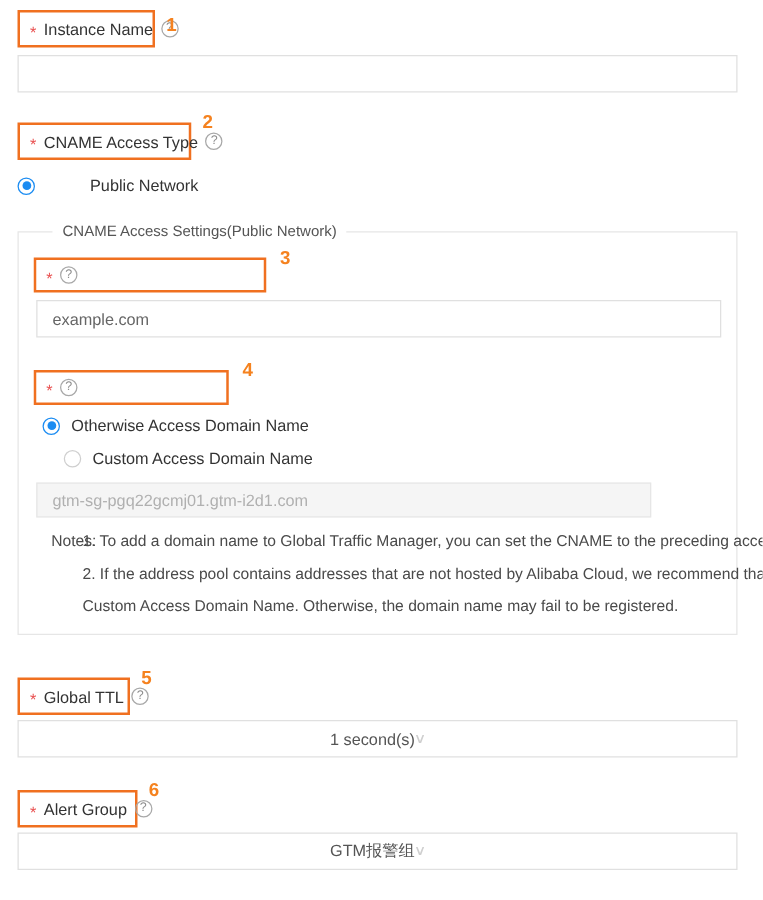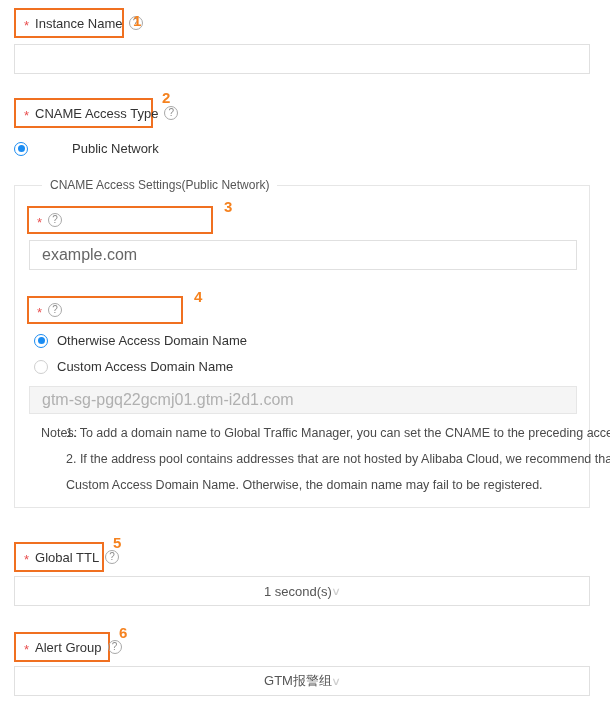--- a/index.html
+++ b/index.html
@@ -69,21 +69,21 @@
 
   
   .text-input {
     position: absolute;
     box-sizing: border-box;
     border: 1px solid #e0e0e0;
     background: #ffffff;
     display: flex;
     align-items: center;
     padding: 0 12px;
-    font-size: 16px;
+    font-size: 13px;
     color: #555555;
   }
   .text-input.empty { color: transparent; }
   .text-input.placeholder-ish { color: #666666; }
   .text-input.disabled {
     background: #f5f5f5;
     border-color: #e6e6e6;
     color: #b0b0b0;
   }
   .select-box {
@@ -219,26 +219,26 @@
     <span class="req-star">*</span>
     <span class="help-icon">?</span>
   </span>
 </div>
 <div class="anno-num" style="left:194px; top:289px;">4</div>
 
 <div class="radio-row" style="left:34px; top:333px;">
   <span class="radio checked"></span>
   <span>Otherwise Access Domain Name</span>
 </div>
-<div class="radio-row" style="left:34px; top:359px;align-items:center;">
+<div class="radio-row" style="left:51px; top:359px;align-items:center;">
   <span class="radio"></span>
   <span>Custom Access Domain Name</span>
 </div>
 
-<div class="text-input disabled" style="left:29px; top:386px; width:548px; height:28px;">gtm-sg-pgq22gcmj01.gtm-i2d1.com</div>
+<div class="text-input disabled" style="left:29px; top:386px; width:492px; height:28px;">gtm-sg-pgq22gcmj01.gtm-i2d1.com</div>
 
 <div class="notes-label" style="left:29px; top:420px;margin-left:12px;">Notes:</div>
 <div class="notes" style="left:66px; top:420px; width:510px;">
   <div class="note-line">1. To add a domain name to Global Traffic Manager, you can set the CNAME to the preceding access domain</div>
   <div class="note-line">2. If the address pool contains addresses that are not hosted by Alibaba Cloud, we recommend that you select</div>
   <div class="note-line">Custom Access Domain Name. Otherwise, the domain name may fail to be registered.</div>
 </div>
 
 <div class="anno-box" style="left:14px; top:542px; width:90px; height:30px;">
   <span class="form-label">

